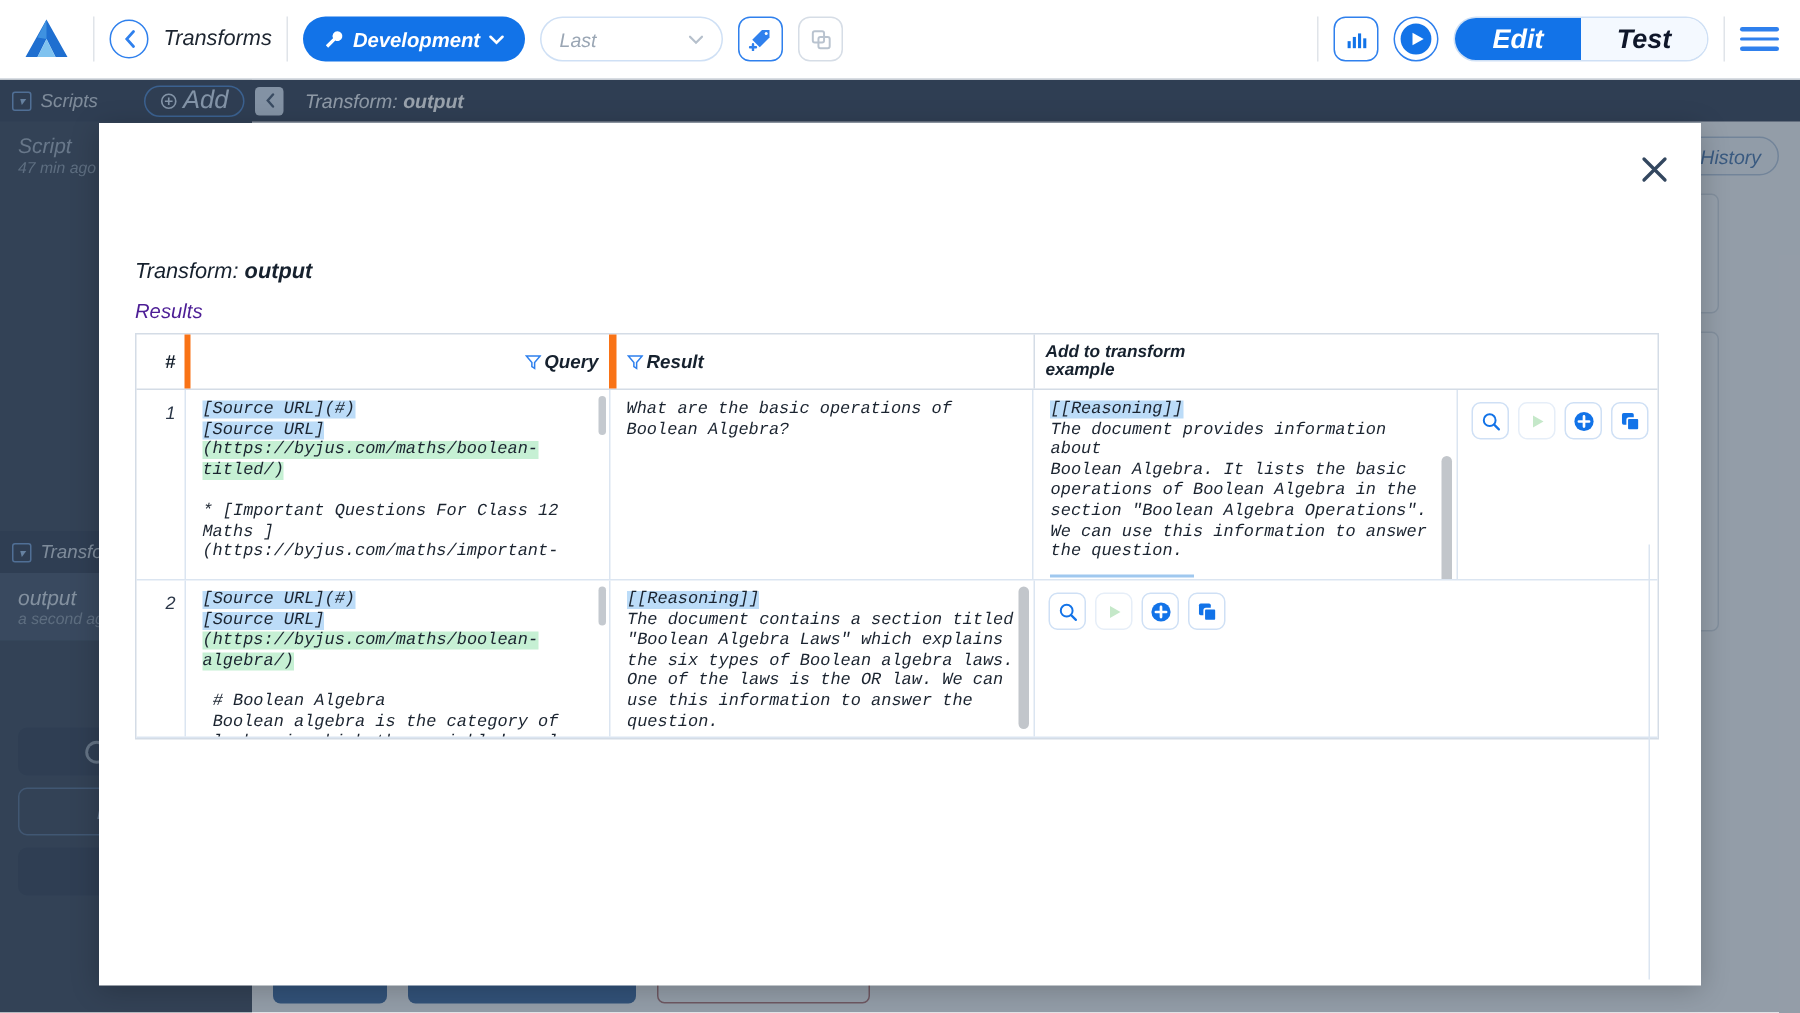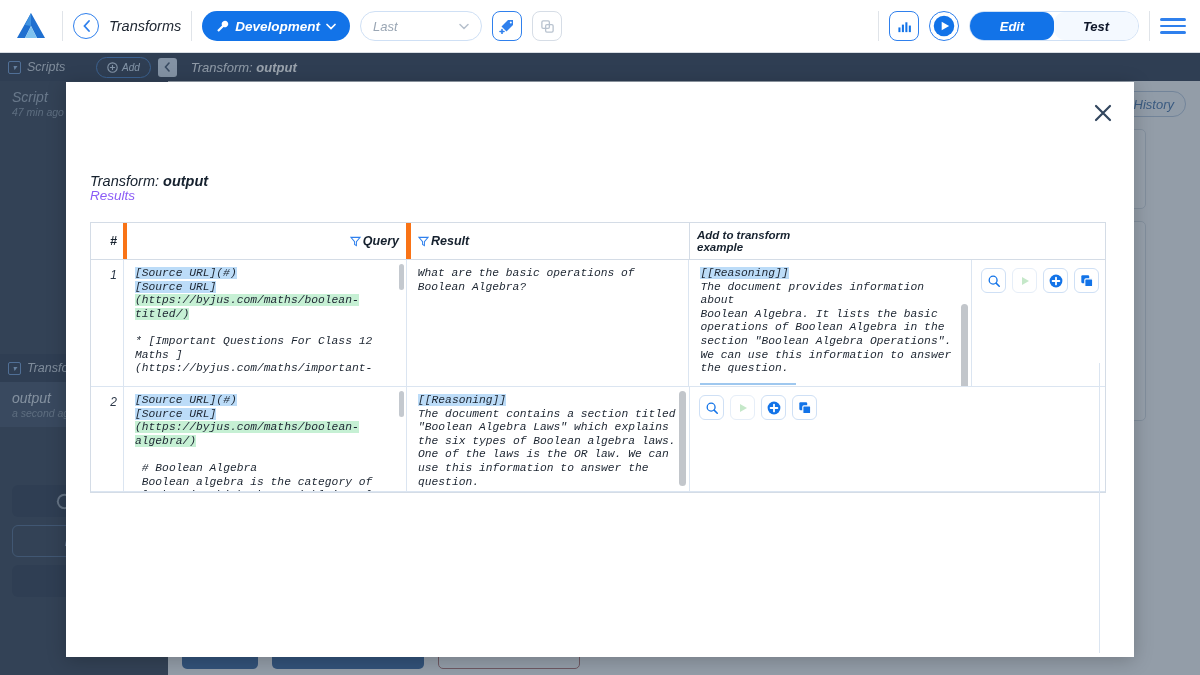--- a/index.html
+++ b/index.html
@@ -49,21 +49,21 @@
     font-size: 13px; background: #fff; flex: none; cursor: pointer;
   }
   .sq-out {
     width: 30px; height: 30px; border-radius: 8px; border: 1.5px solid #2f80ed;
     display: flex; align-items: center; justify-content: center; background: #fff;
     flex: none; cursor: pointer;
   }
   .seg { display: flex; height: 30px; border-radius: 15px; overflow: hidden;
          border: 1px solid #cfe0f5; flex: none; }
   .seg > div { display: flex; align-items: center; justify-content: center;
-               font-size: 13px; font-weight: bold; cursor: pointer; border-radius: 11px; }
+               font-size: 18px; font-weight: bold; cursor: pointer; }
   .seg .on { background: #1273e8; color: #fff; width: 84px; }
   .seg .off { background: #f4f9ff; color: #0f172a; width: 84px; }
   .burger { width: 26px; display: flex; flex-direction: column; gap: 4px; flex: none; cursor: pointer; }
   .burger span { display: block; height: 2.6px; background: #2f80ed; border-radius: 2px; }
 
   
   .bg-layer { position: absolute; top: 53px; left: 0; width: 1200px; height: 622px; }
   .sidebar {
     position: absolute; left: 0; top: 0; width: 168px; height: 622px;
     background: #1d2c42;
@@ -89,21 +89,21 @@
   .exp { border: 1px solid #3d5a80; color: #8ba3bf; }
   .drop { background: #16233a; color: #5e8fce; }
 
   .topstrip {
     position: absolute; left: 0; top: 0; width: 1200px; height: 28px;
     background: #16233a; display: flex; align-items: center;
   }
   .ts-scripts { width: 88px; height: 28px; display: flex; align-items: center;
                 gap: 6px; padding-left: 8px; color: #c3ccd8; font-size: 12.5px; }
   .ts-add { margin-left: 8px; height: 21px; border-radius: 11px; border: 1px solid #2f6fc0;
-            color: #cfe0f5; font-size: 10px; display: flex; align-items: center;
+            color: #cfe0f5; font-size: 17px; display: flex; align-items: center;
             gap: 4px; padding: 0 10px; }
   .ts-collapse { margin-left: 7px; width: 19px; height: 19px; border-radius: 3px;
                  background: #cfdced; color: #2a3f5c; font-size: 10px;
                  display: flex; align-items: center; justify-content: center; }
   .ts-title { margin-left: 14px; color: #e6ebf1; font-size: 13px; }
   .ts-title b { color: #fff; }
 
   .canvas { position: absolute; left: 168px; top: 28px; width: 1032px; height: 594px;
             background: #f2f4f7; }
   .hist-btn {
@@ -123,21 +123,21 @@
   
   .modal {
     position: absolute; left: 66px; top: 82px; width: 1068px; height: 575px;
     background: #ffffff; z-index: 30; box-shadow: 0 3px 18px rgba(0,0,0,0.22);
   }
   .modal-close {
     position: absolute; right: 18px; top: 18px; width: 26px; height: 26px;
     color: #33475f; font-size: 24px; line-height: 22px; cursor: pointer;
     display: flex; align-items: center; justify-content: center; font-weight: 300;
   }
-  .modal-sub { position: absolute; left: 24px; top: 106px; font-size: 13.5px; color: #8b5cf6; }
+  .modal-sub { position: absolute; left: 24px; top: 118px; font-size: 13.5px; color: #4c1d95; }
 
   .tbl { position: absolute; left: 24px; top: 140px; width: 1016px;
          border: 1px solid #d4dce6; border-collapse: collapse; }
   .thead { display: flex; height: 37px; border-bottom: 1px solid #d4dce6; }
   .th { display: flex; align-items: center; font-size: 12.5px; color: #16212e;
         font-weight: bold; padding: 0 7px; }
   .th.n  { width: 32px; justify-content: flex-end; padding-right: 6px; }
   .th.c1 { width: 283px; border-left: 1px solid #d4dce6; }
   .th.c2 { width: 283px; border-left: 4px solid #f97316; justify-content: flex-end; }
   .th.c3 { width: 283px; border-left: 5px solid #f97316; }

